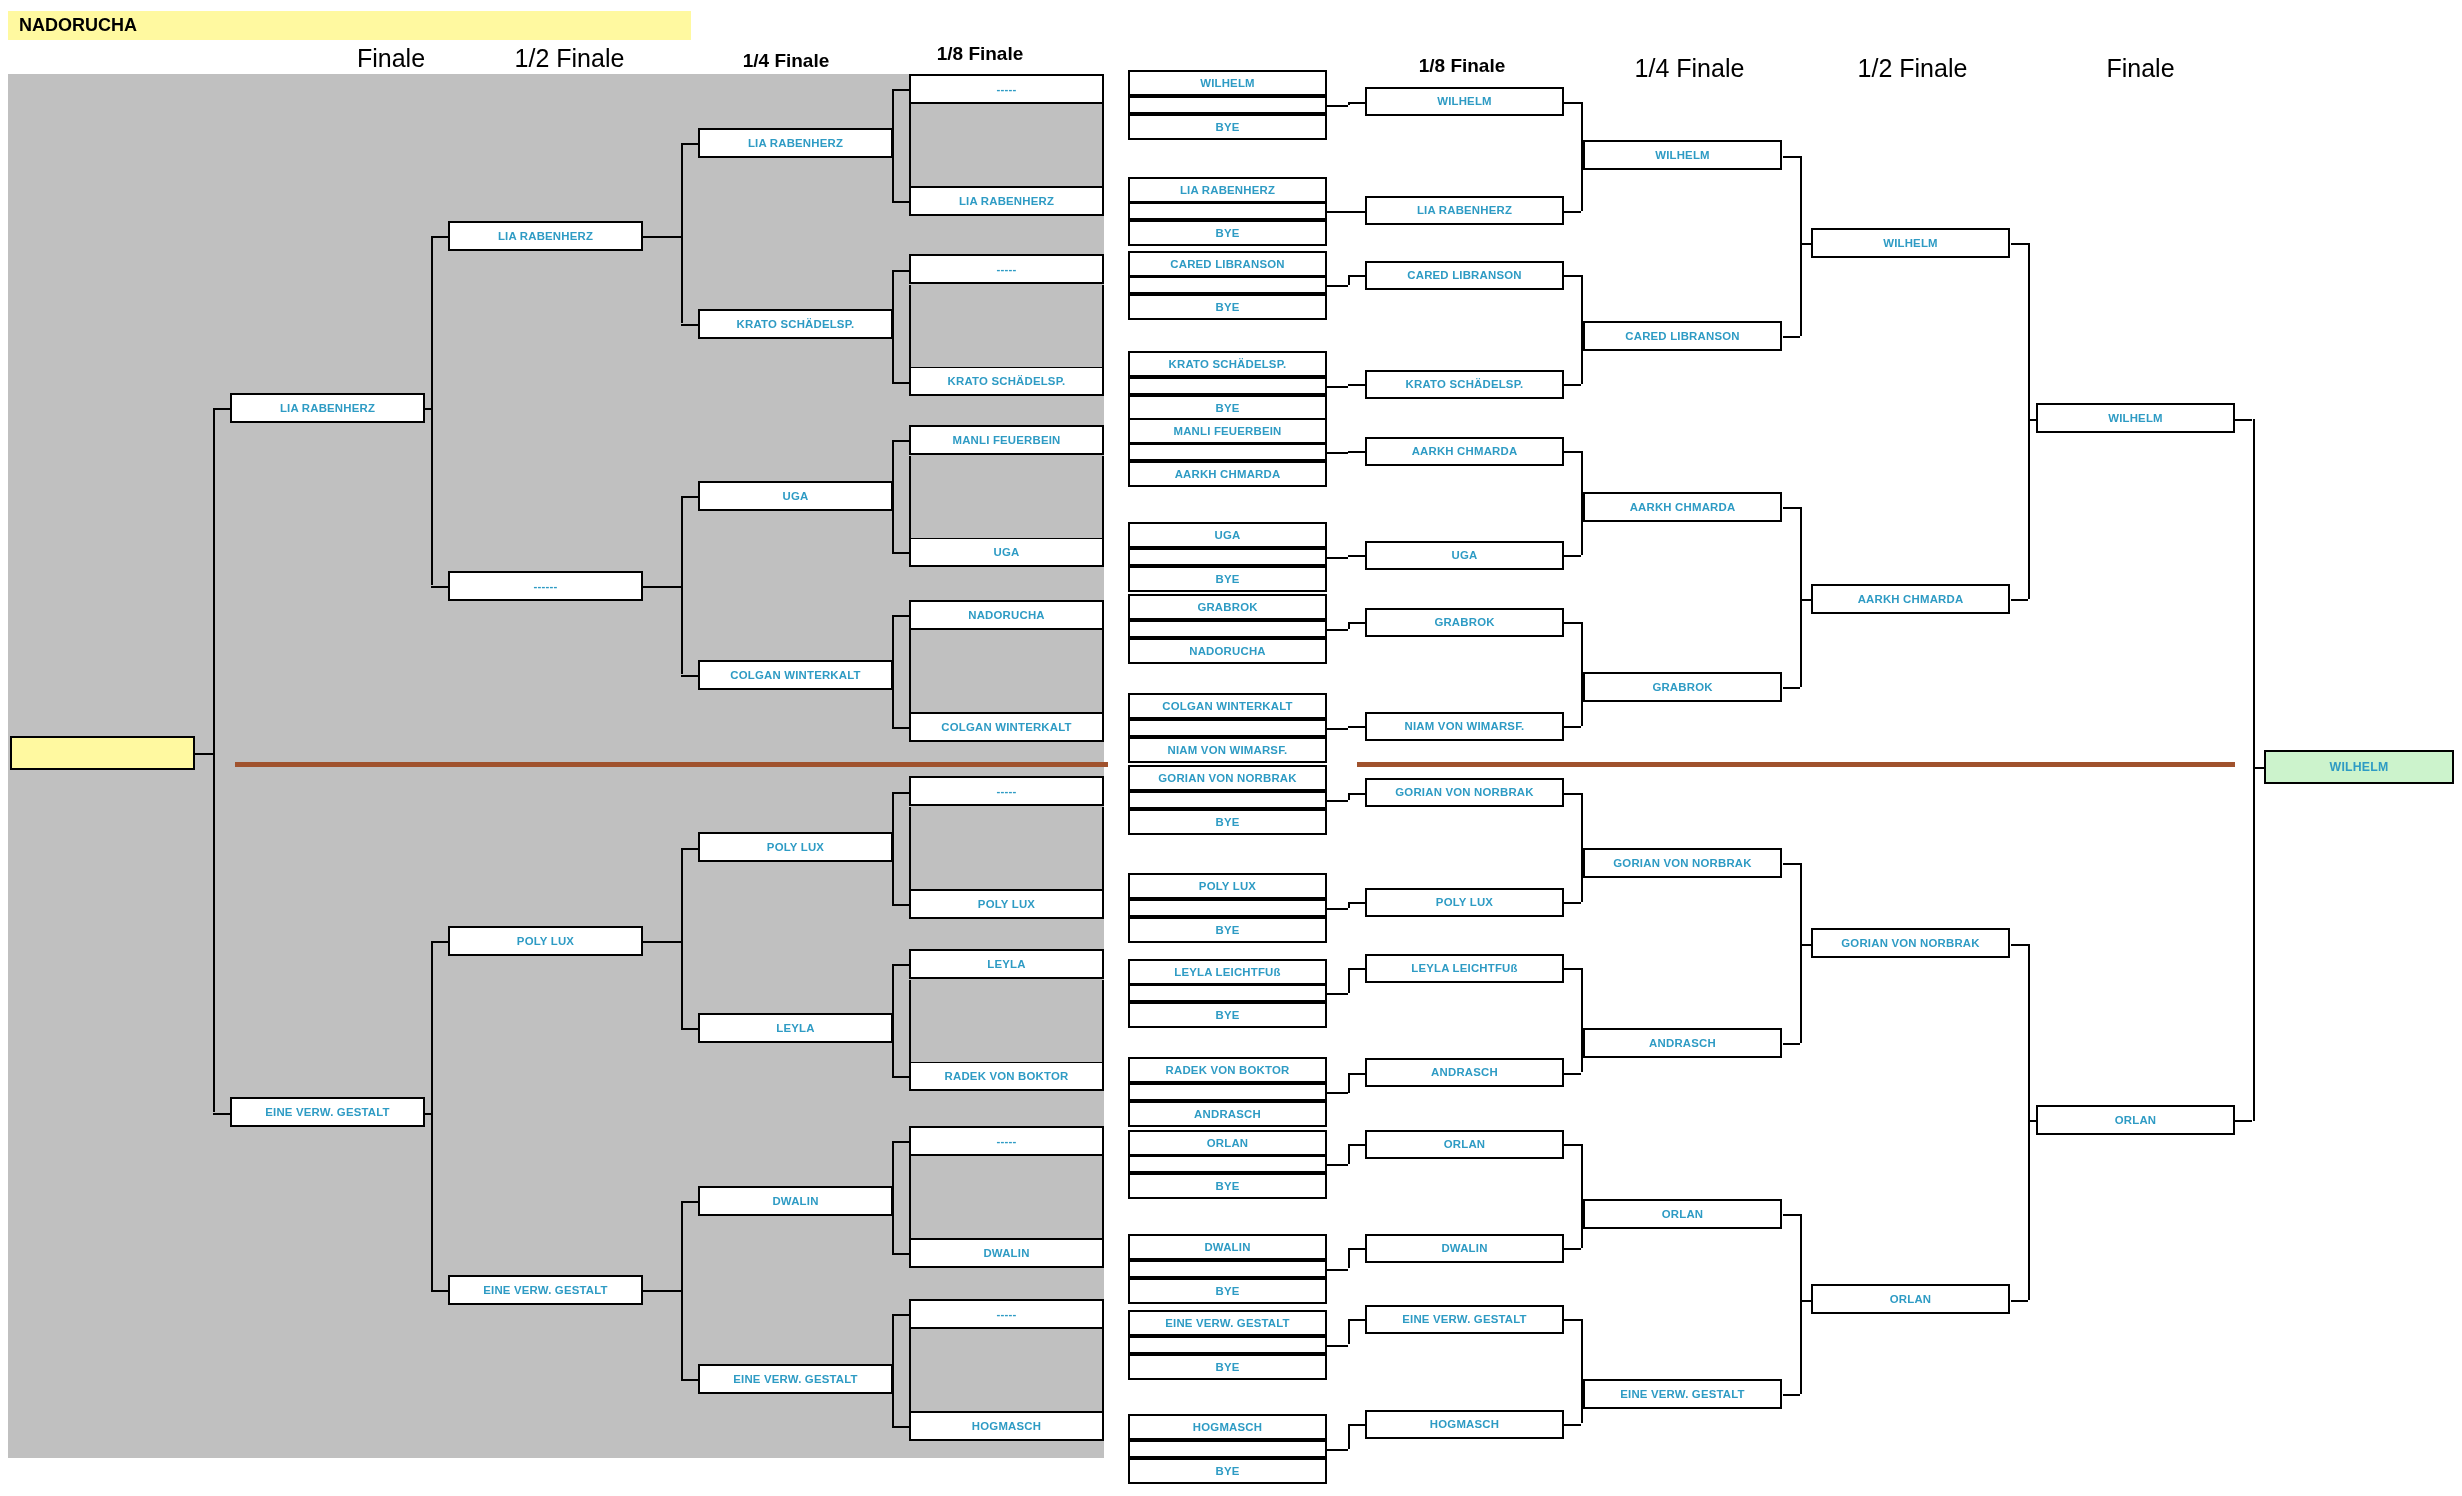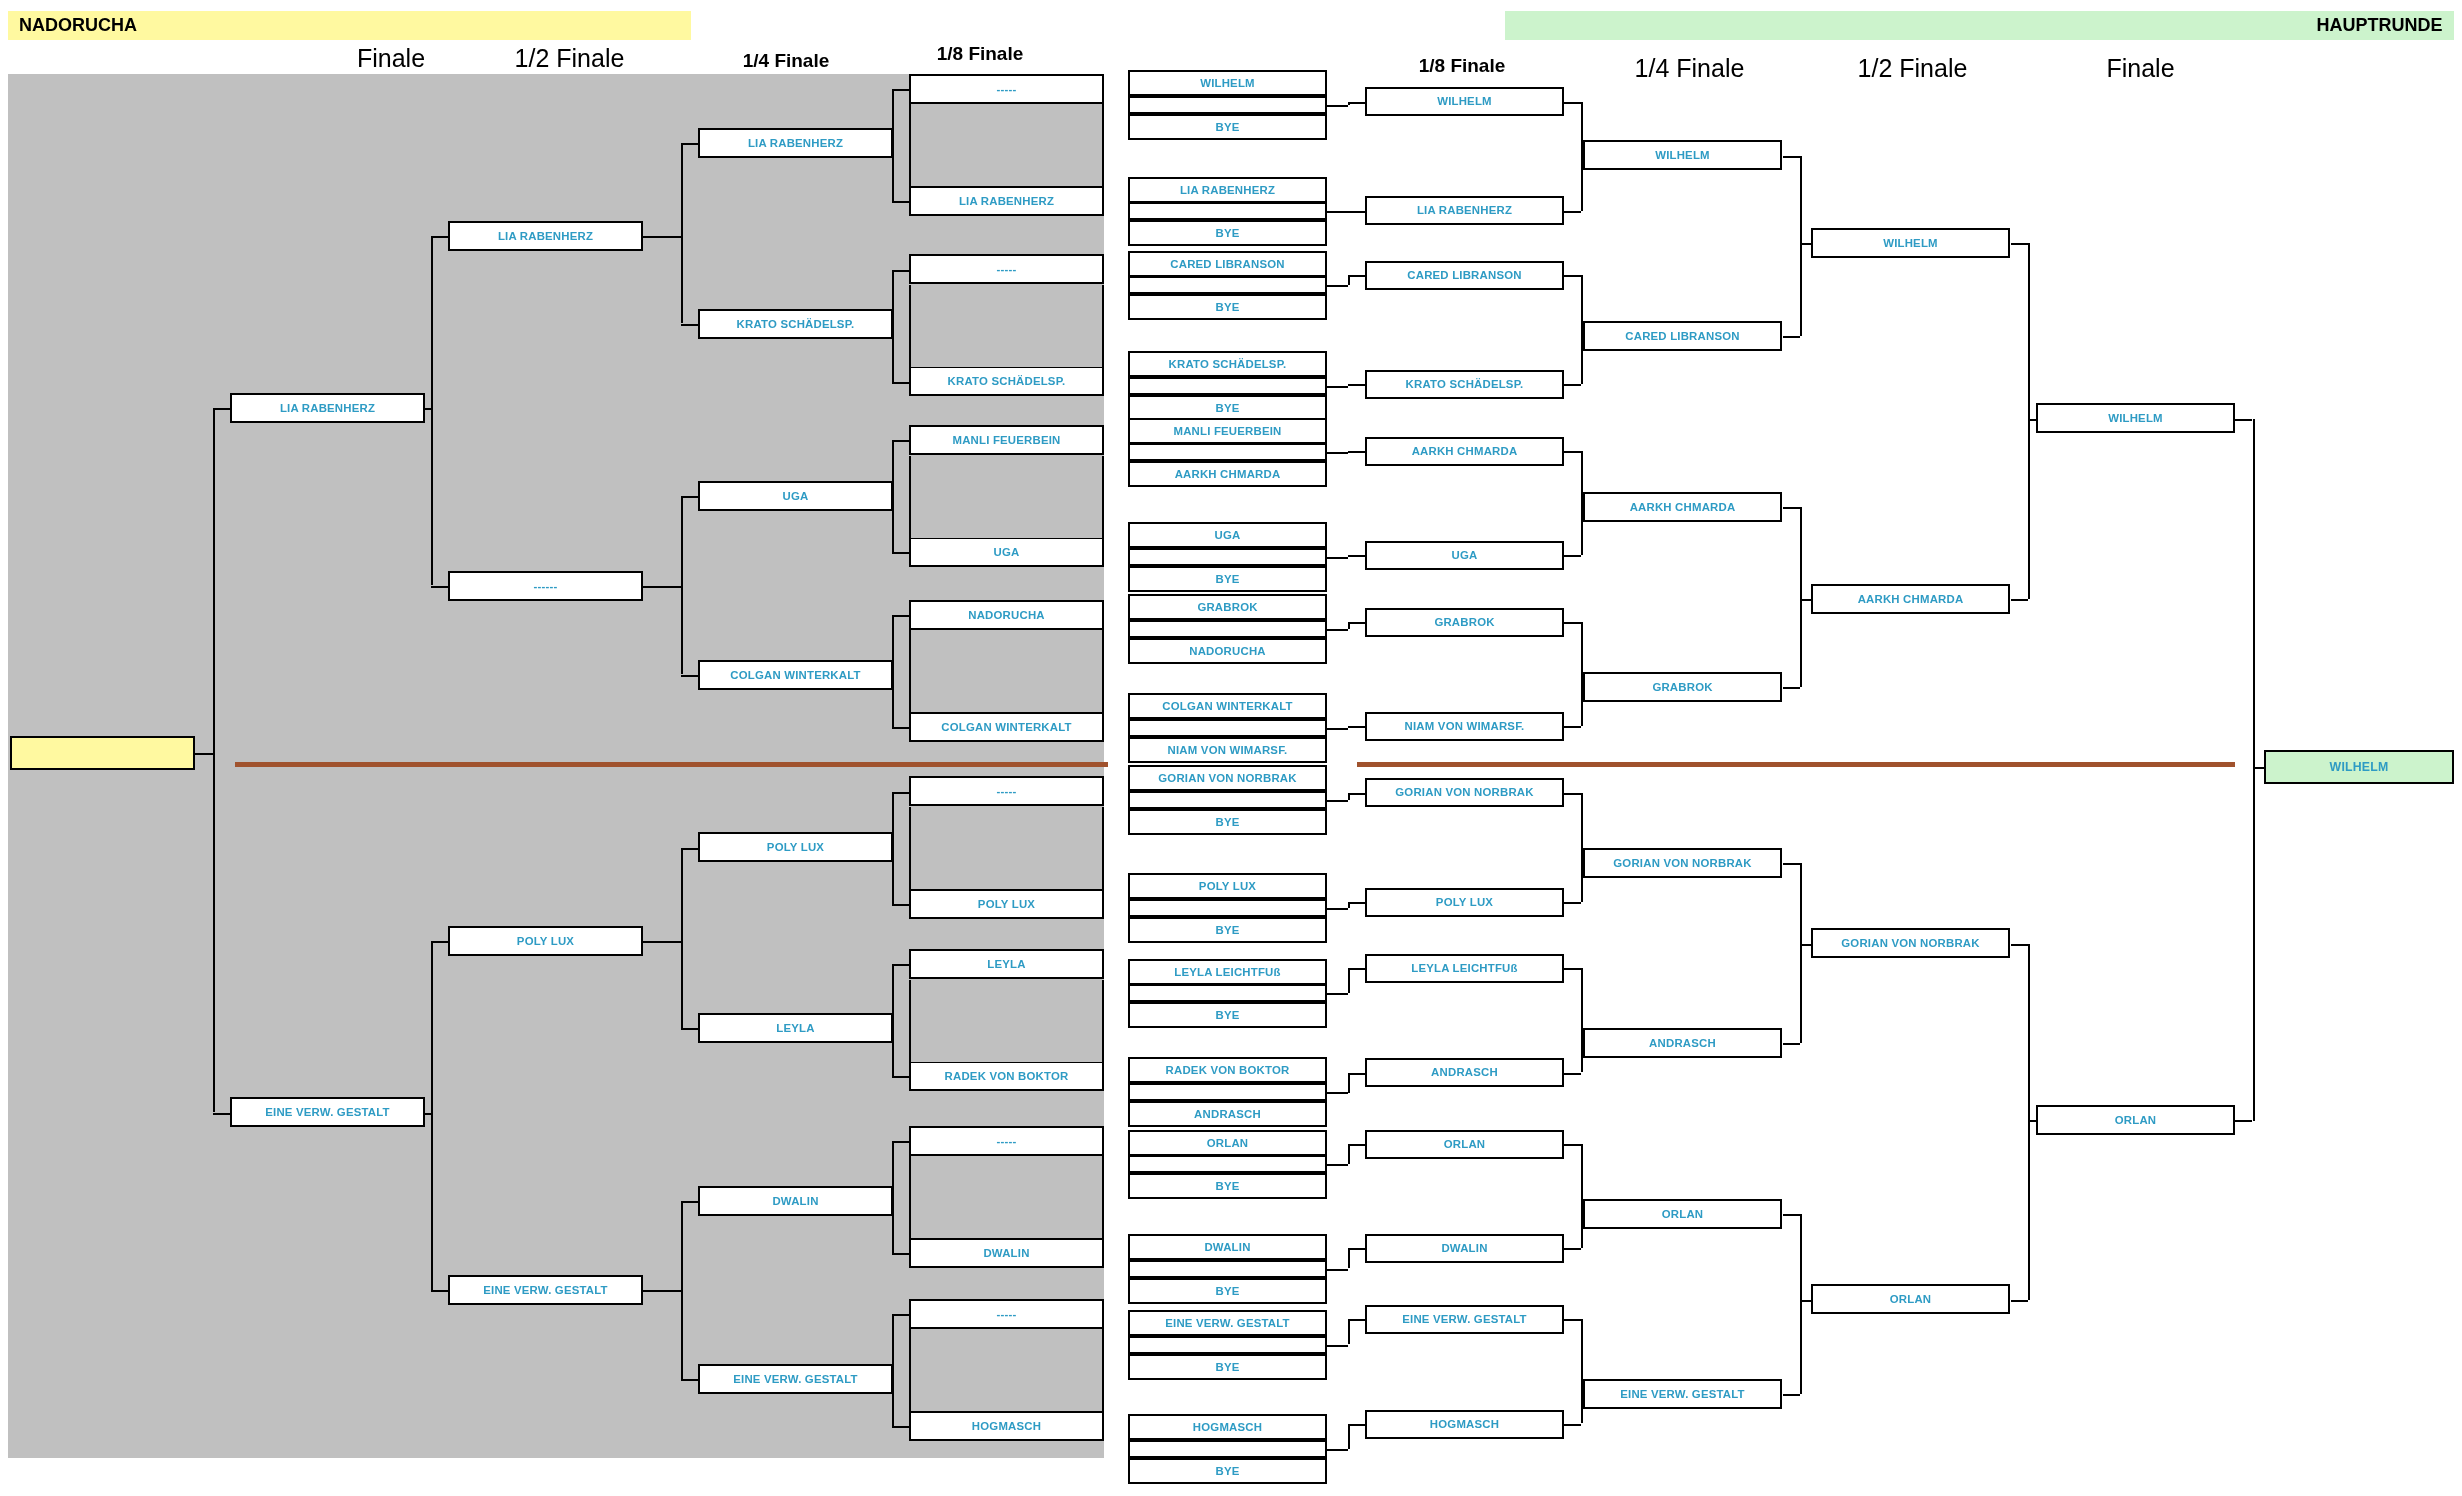--- a/index.html
+++ b/index.html
@@ -36,21 +36,20 @@
 
   
   .divider{position:absolute;height:4.7px;background:#A0522D;}
 </style>
 </head>
 <body>
 
 <div id="stage">
 
   <div class="banner neben">NADORUCHA</div>
-  <div class="banner haupt">HAUPTRUNDE</div>
 
   <div class="rlabel" style="left:334px;top:44px;width:114px;">Finale</div>
   <div class="rlabel" style="left:484px;top:44px;width:171px;">1/2 Finale</div>
   <div class="rlabel small" style="left:715px;top:50px;width:142px;">1/4 Finale</div>
   <div class="rlabel small" style="left:909px;top:43px;width:142px;">1/8 Finale</div>
 
   <div class="rlabel small" style="left:1391px;top:55px;width:142px;">1/8 Finale</div>
   <div class="rlabel" style="left:1604px;top:54px;width:171px;">1/4 Finale</div>
   <div class="rlabel" style="left:1827px;top:54px;width:171px;">1/2 Finale</div>
   <div class="rlabel" style="left:2079px;top:54px;width:123px;">Finale</div>

